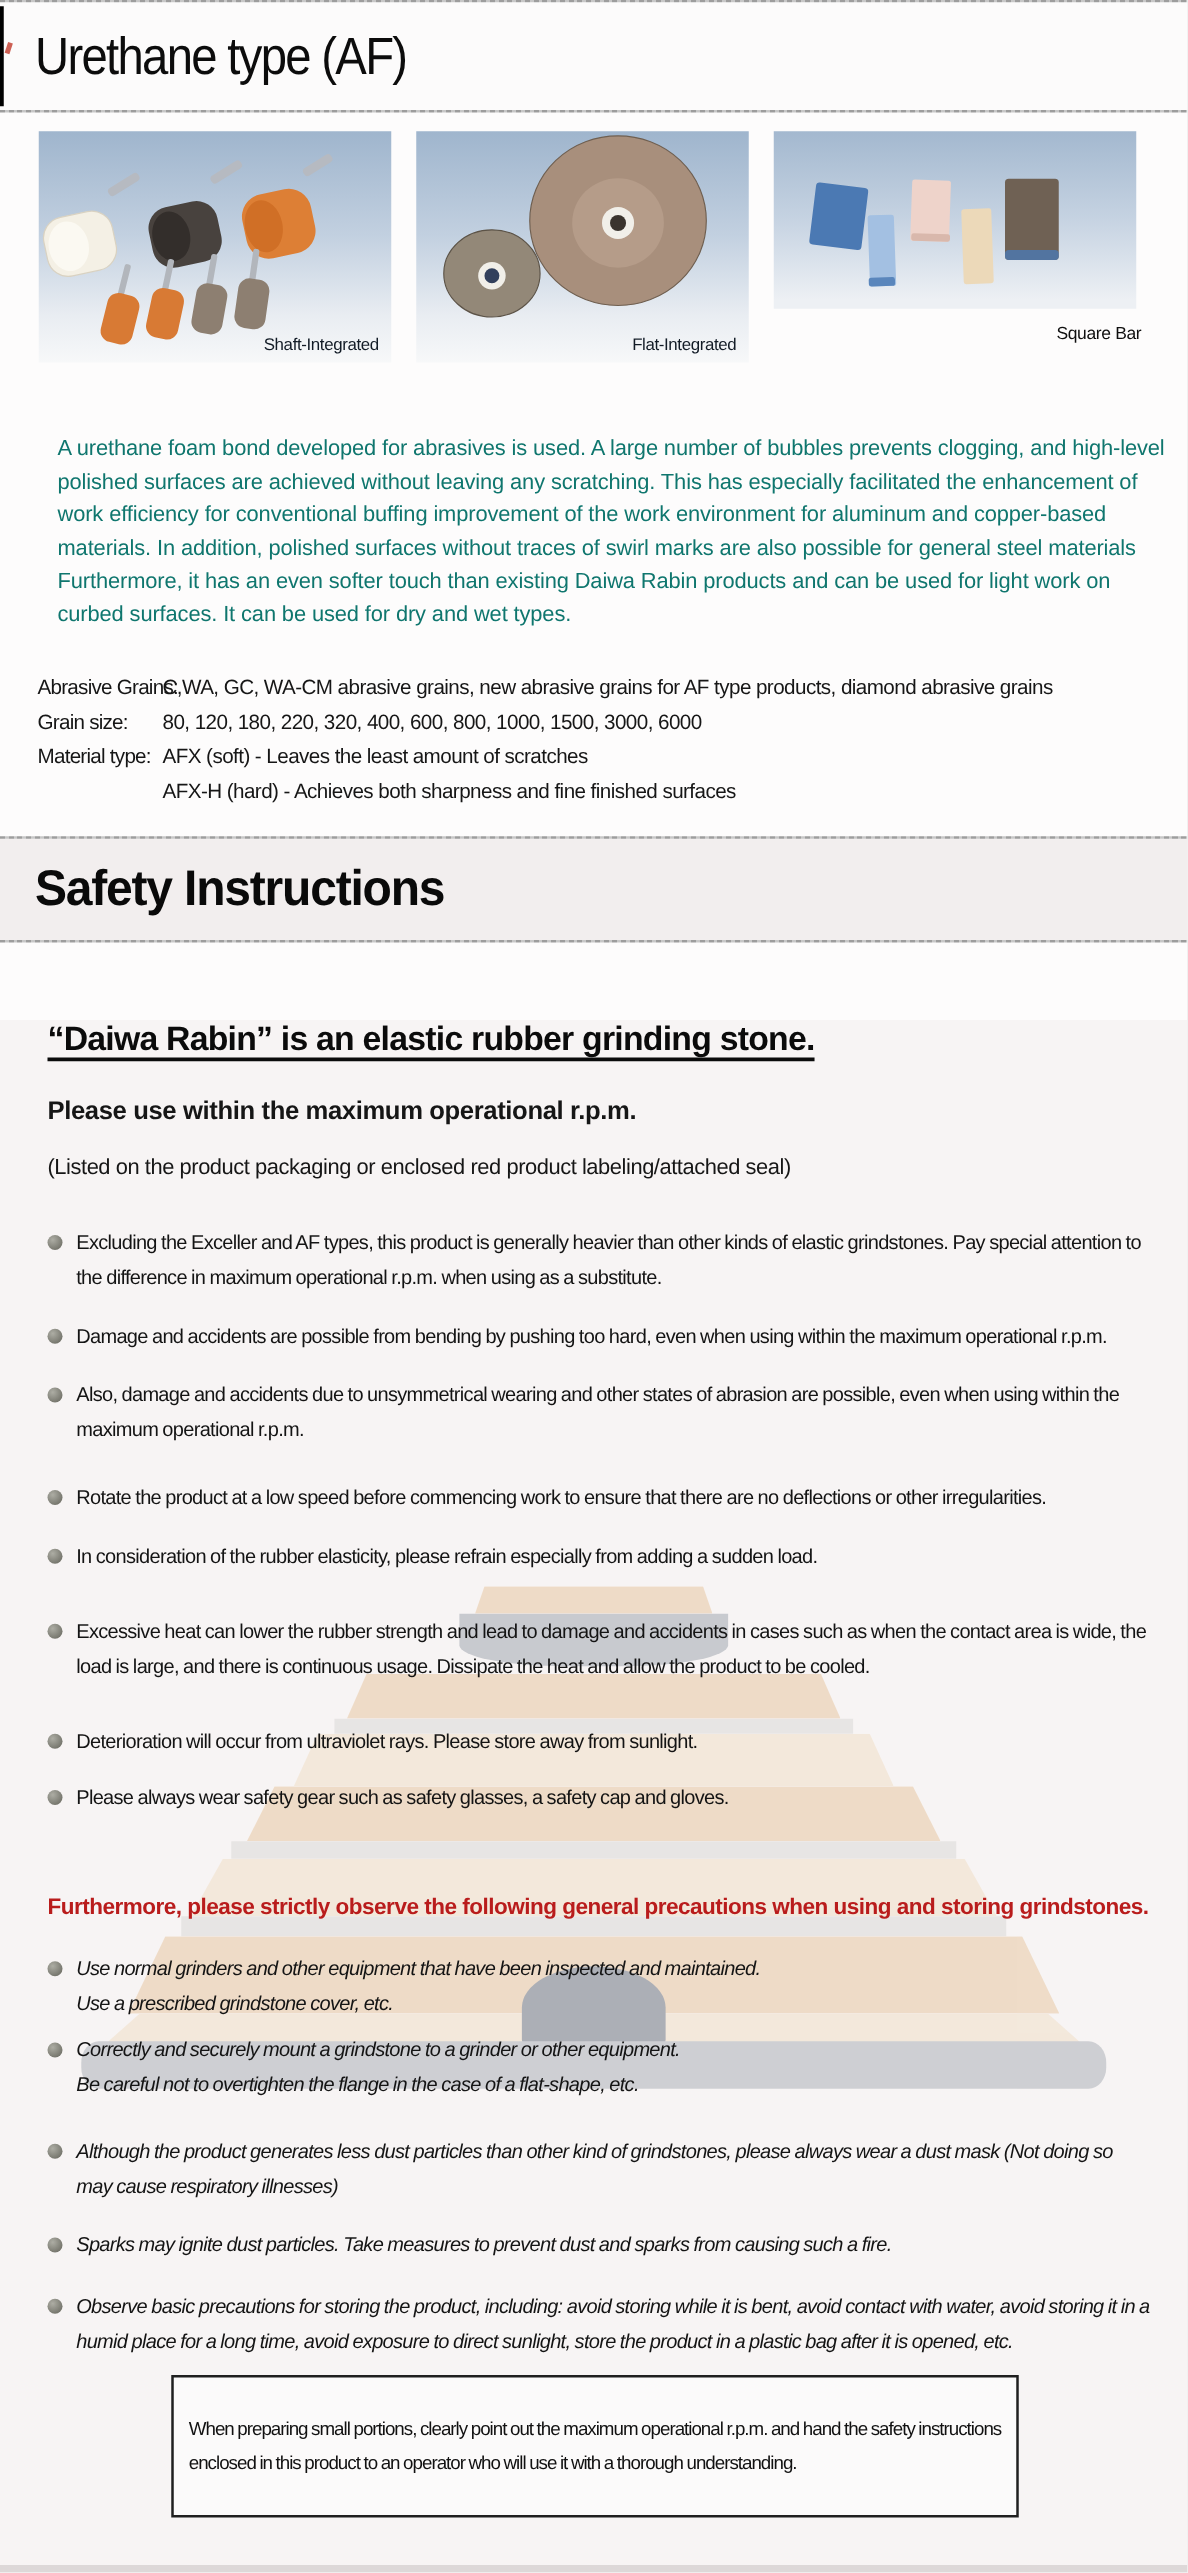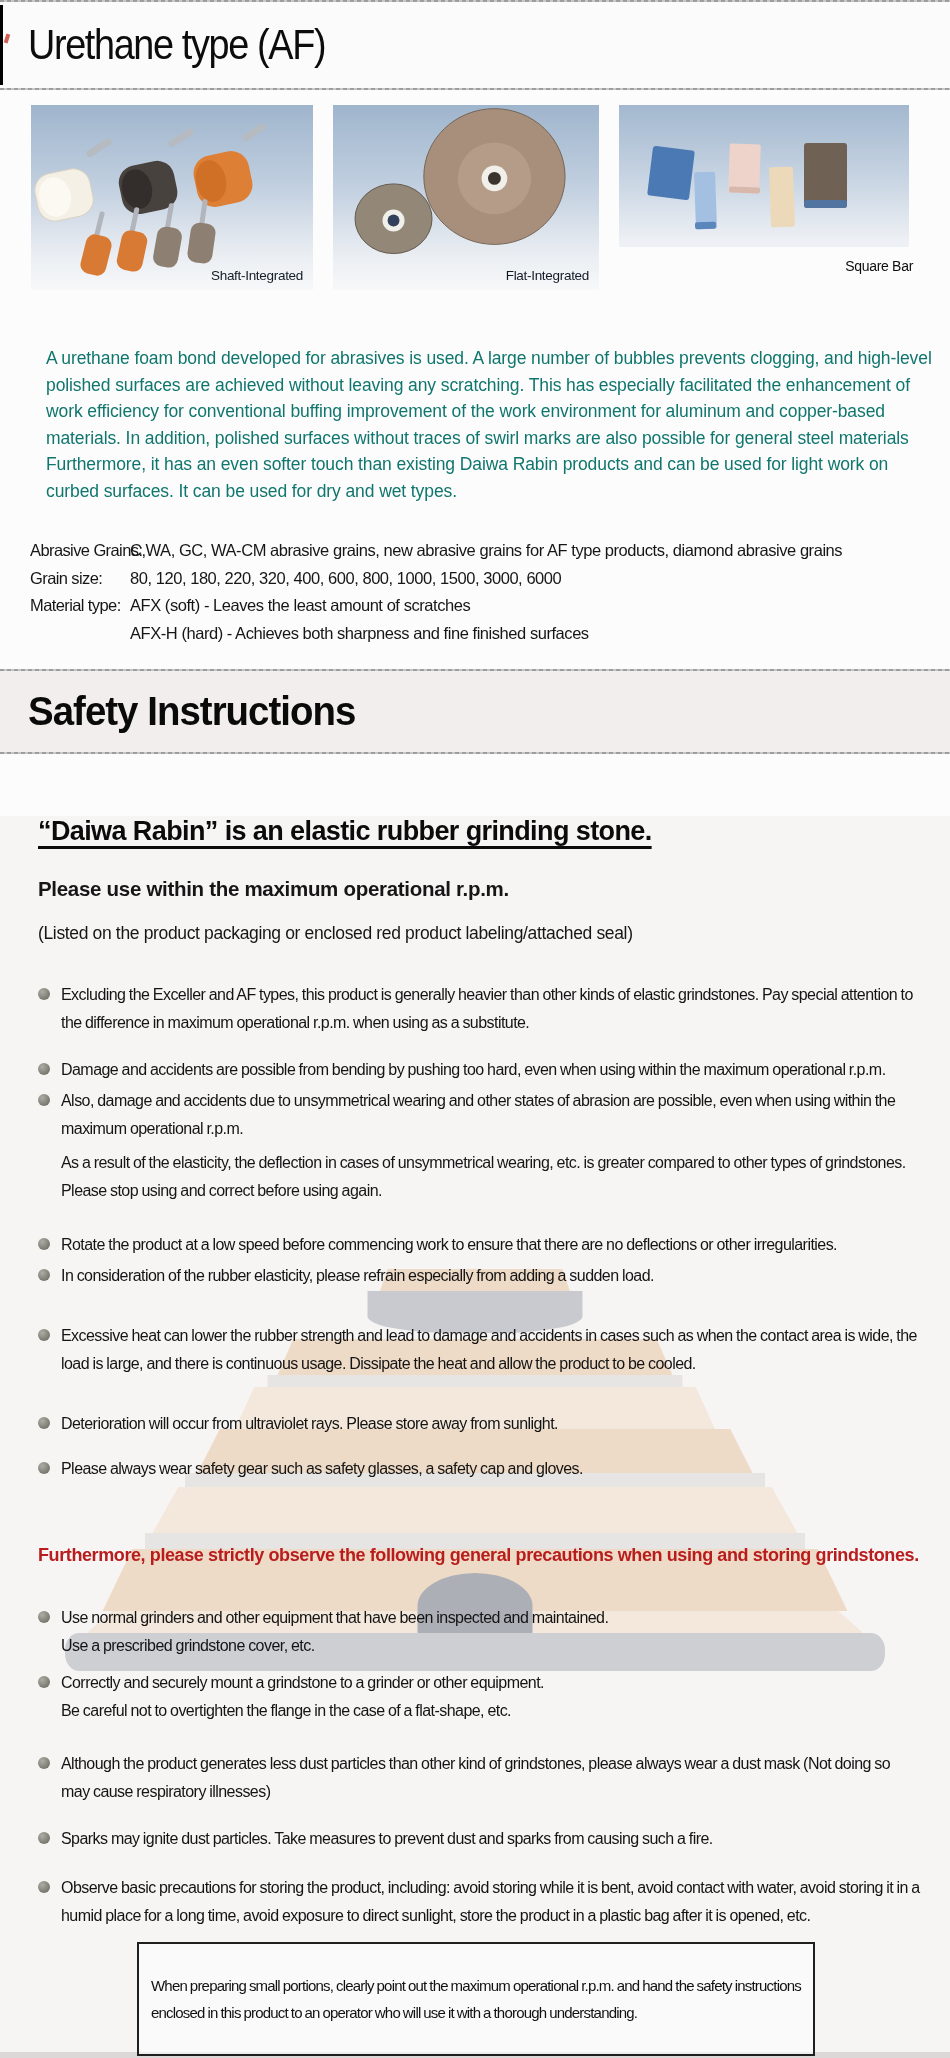--- a/index.html
+++ b/index.html
@@ -69,22 +69,22 @@
   .dot {
     position:absolute; left:0; top:7px; width:12px; height:12px; border-radius:50%;
     background:radial-gradient(circle at 35% 32%, #adada4, #75756c 75%);
   }
   .bt { display:block; font-size:16px; line-height:28px; letter-spacing:-0.55px; word-spacing:-0.5px;
         color:#141414; white-space:pre-line; }
   .elastic-note {
     margin:6px 0 0 23px; max-width:860px;
     font-size:16px; line-height:28px; letter-spacing:-0.55px; word-spacing:-0.5px;
   }
-  .u1 { margin-top:37px; } .u2 { margin-top:26px; } .u3 { margin-top:38px; }
-  .mt3  { margin-top:3px; }  .mt9  { margin-top:9px; }
+  .u1 { margin-top:37px; } .u2 { margin-top:26px; } .u3 { margin-top:26px;font-style:italic; }
+  .mt3  { margin-top:19px; }  .mt9  { margin-top:9px; }
   .mt17 { margin-top:17px; } .mt19 { margin-top:19px; }
   .mt21 { margin-top:21px; } .mt22 { margin-top:32px; } .mt25 { margin-top:25px; }
   .furthermore {
     margin-top:62px; font-size:18px; font-weight:700; letter-spacing:-0.4px; white-space:nowrap; color:#b91c1c;
   }
   .footer-box {
     margin:12px 0 0 99px; width:678px; border:2px solid #1f1f1f; background:rgba(255,255,255,.55);
     padding:28px 12px;
   }
   .footer-box p { font-size:15px; line-height:27px; letter-spacing:-0.8px; word-spacing:-0.5px; color:#111; }
@@ -229,21 +229,20 @@
         <li class="mt19">
           <span class="dot"></span>
           <span class="bt">Damage and accidents are possible from bending by pushing too hard, even when using within the maximum operational r.p.m.</span>
         </li>
         <li class="mt3">
           <span class="dot"></span>
           <span class="bt">Also, damage and accidents due to unsymmetrical wearing and other states of abrasion are possible, even when using within the maximum operational r.p.m.</span>
         </li>
       </ul>
 
-      <p class="elastic-note">As a result of the elasticity, the deflection in cases of unsymmetrical wearing, etc. is greater compared to other types of grindstones. Please stop using and correct before using again.</p>
 
       <ul class="blist u2">
         <li>
           <span class="dot"></span>
           <span class="bt">Rotate the product at a low speed before commencing work to ensure that there are no deflections or other irregularities.</span>
         </li>
         <li class="mt3">
           <span class="dot"></span>
           <span class="bt">In consideration of the rubber elasticity, please refrain especially from adding a sudden load.</span>
         </li>

